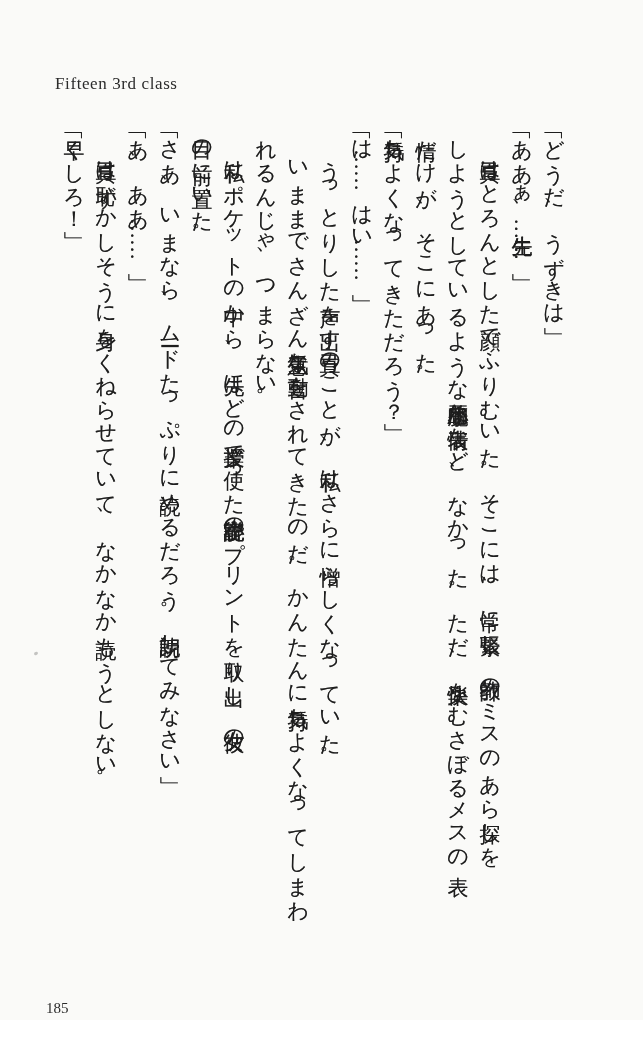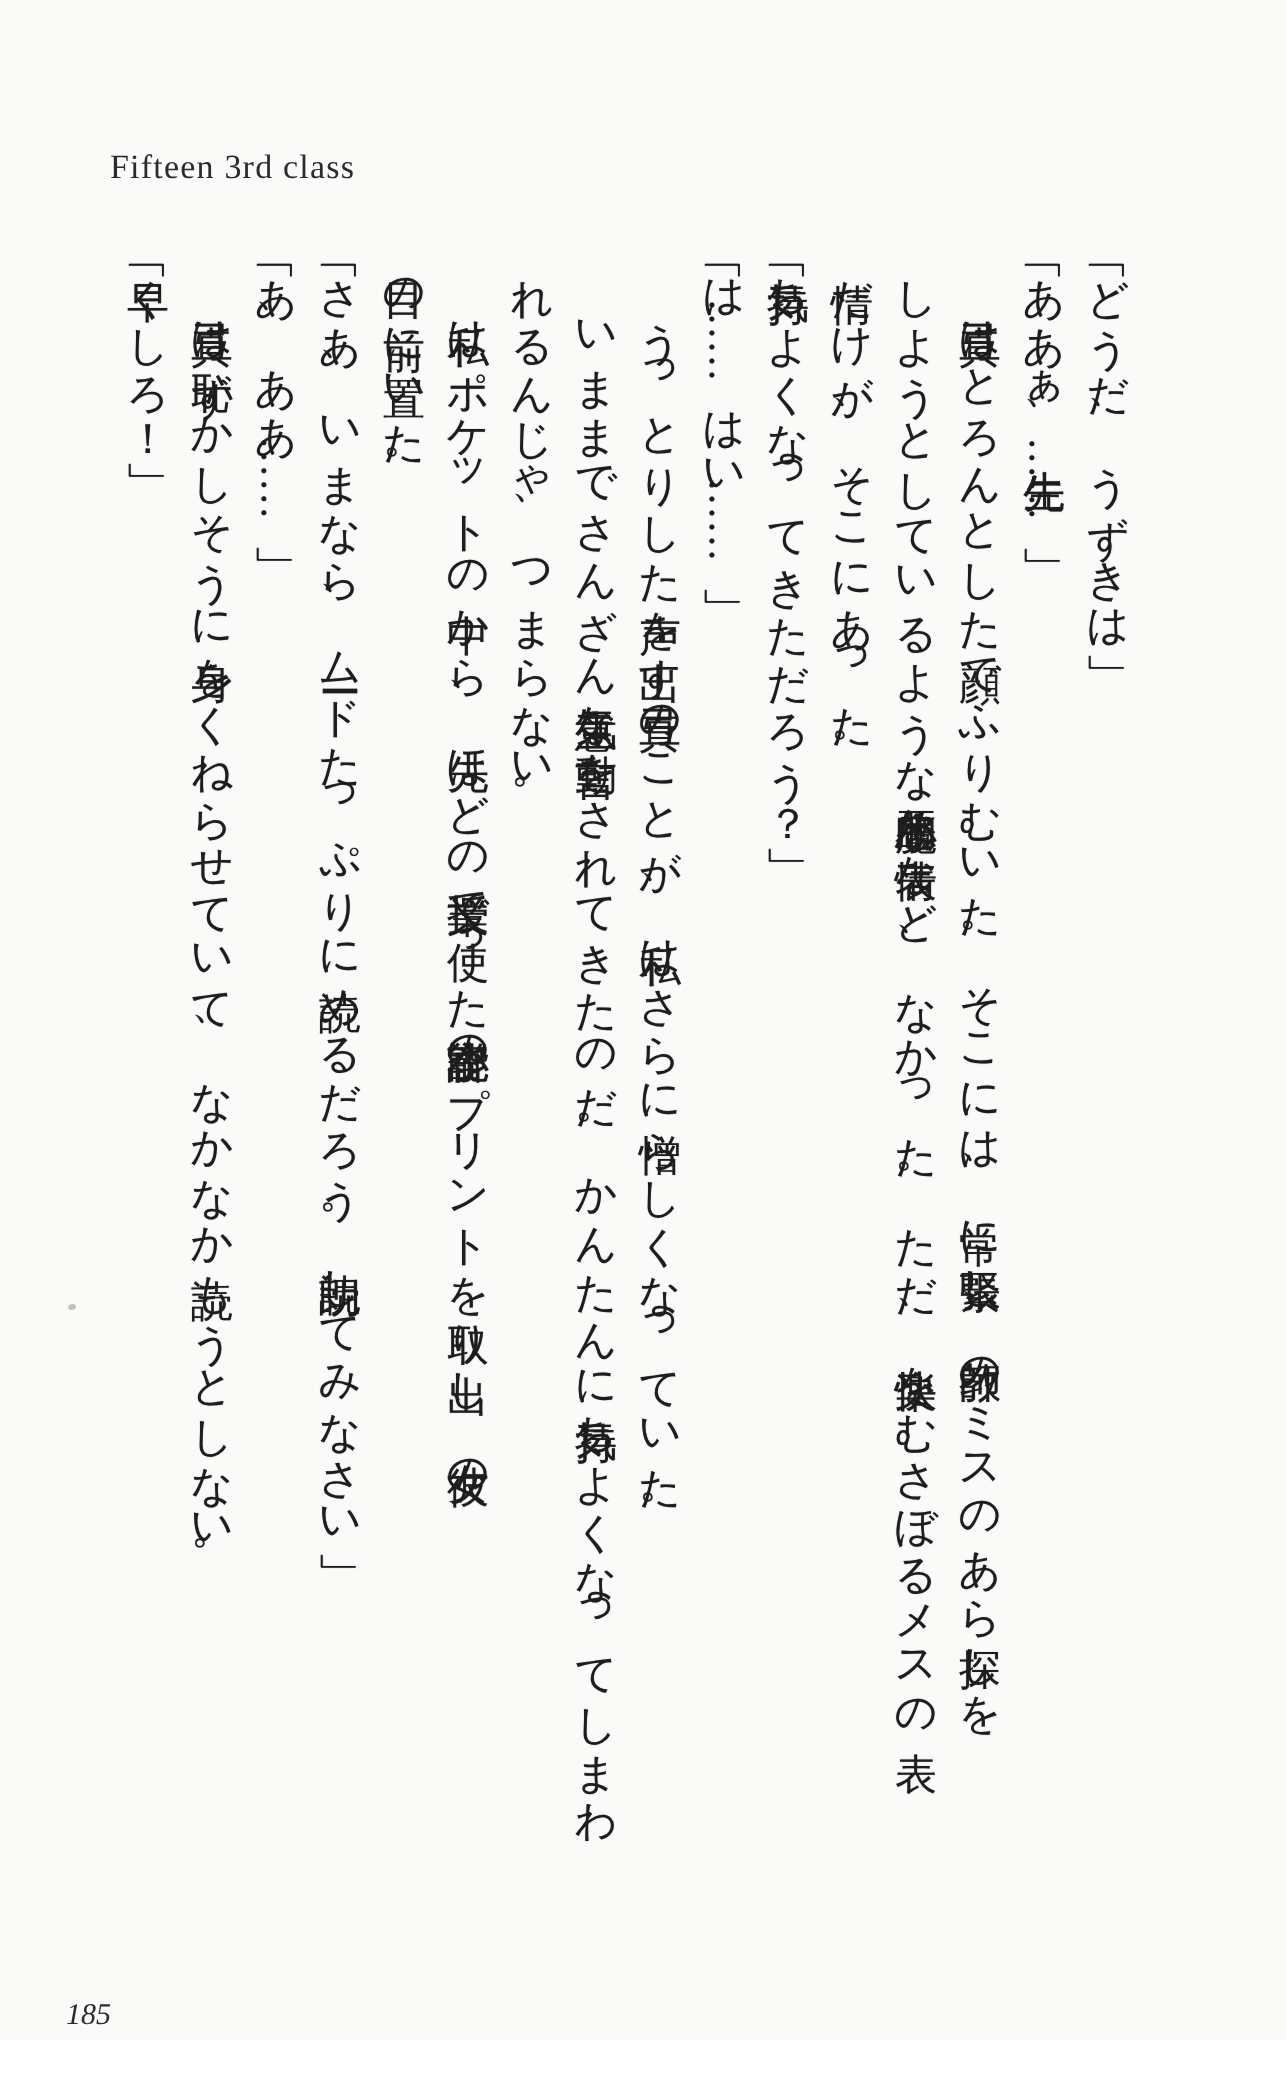--- a/index.html
+++ b/index.html
@@ -39,23 +39,22 @@
   .text-block p {
     margin: 0;
     padding: 0;
     white-space: nowrap;
   }
   .text-block p.indent {
     text-indent: 21px;
   }
   .page-number {
     position: absolute;
-    left: 33px;
+    left: 46px;
     top: 1000px;
-    font-style: italic;
     font-size: 15px;
     color: #2b2b2b;
   }
   .speck {
     position: absolute;
     left: 34px;
     top: 652px;
     width: 4px;
     height: 3px;
     border-radius: 50%;

